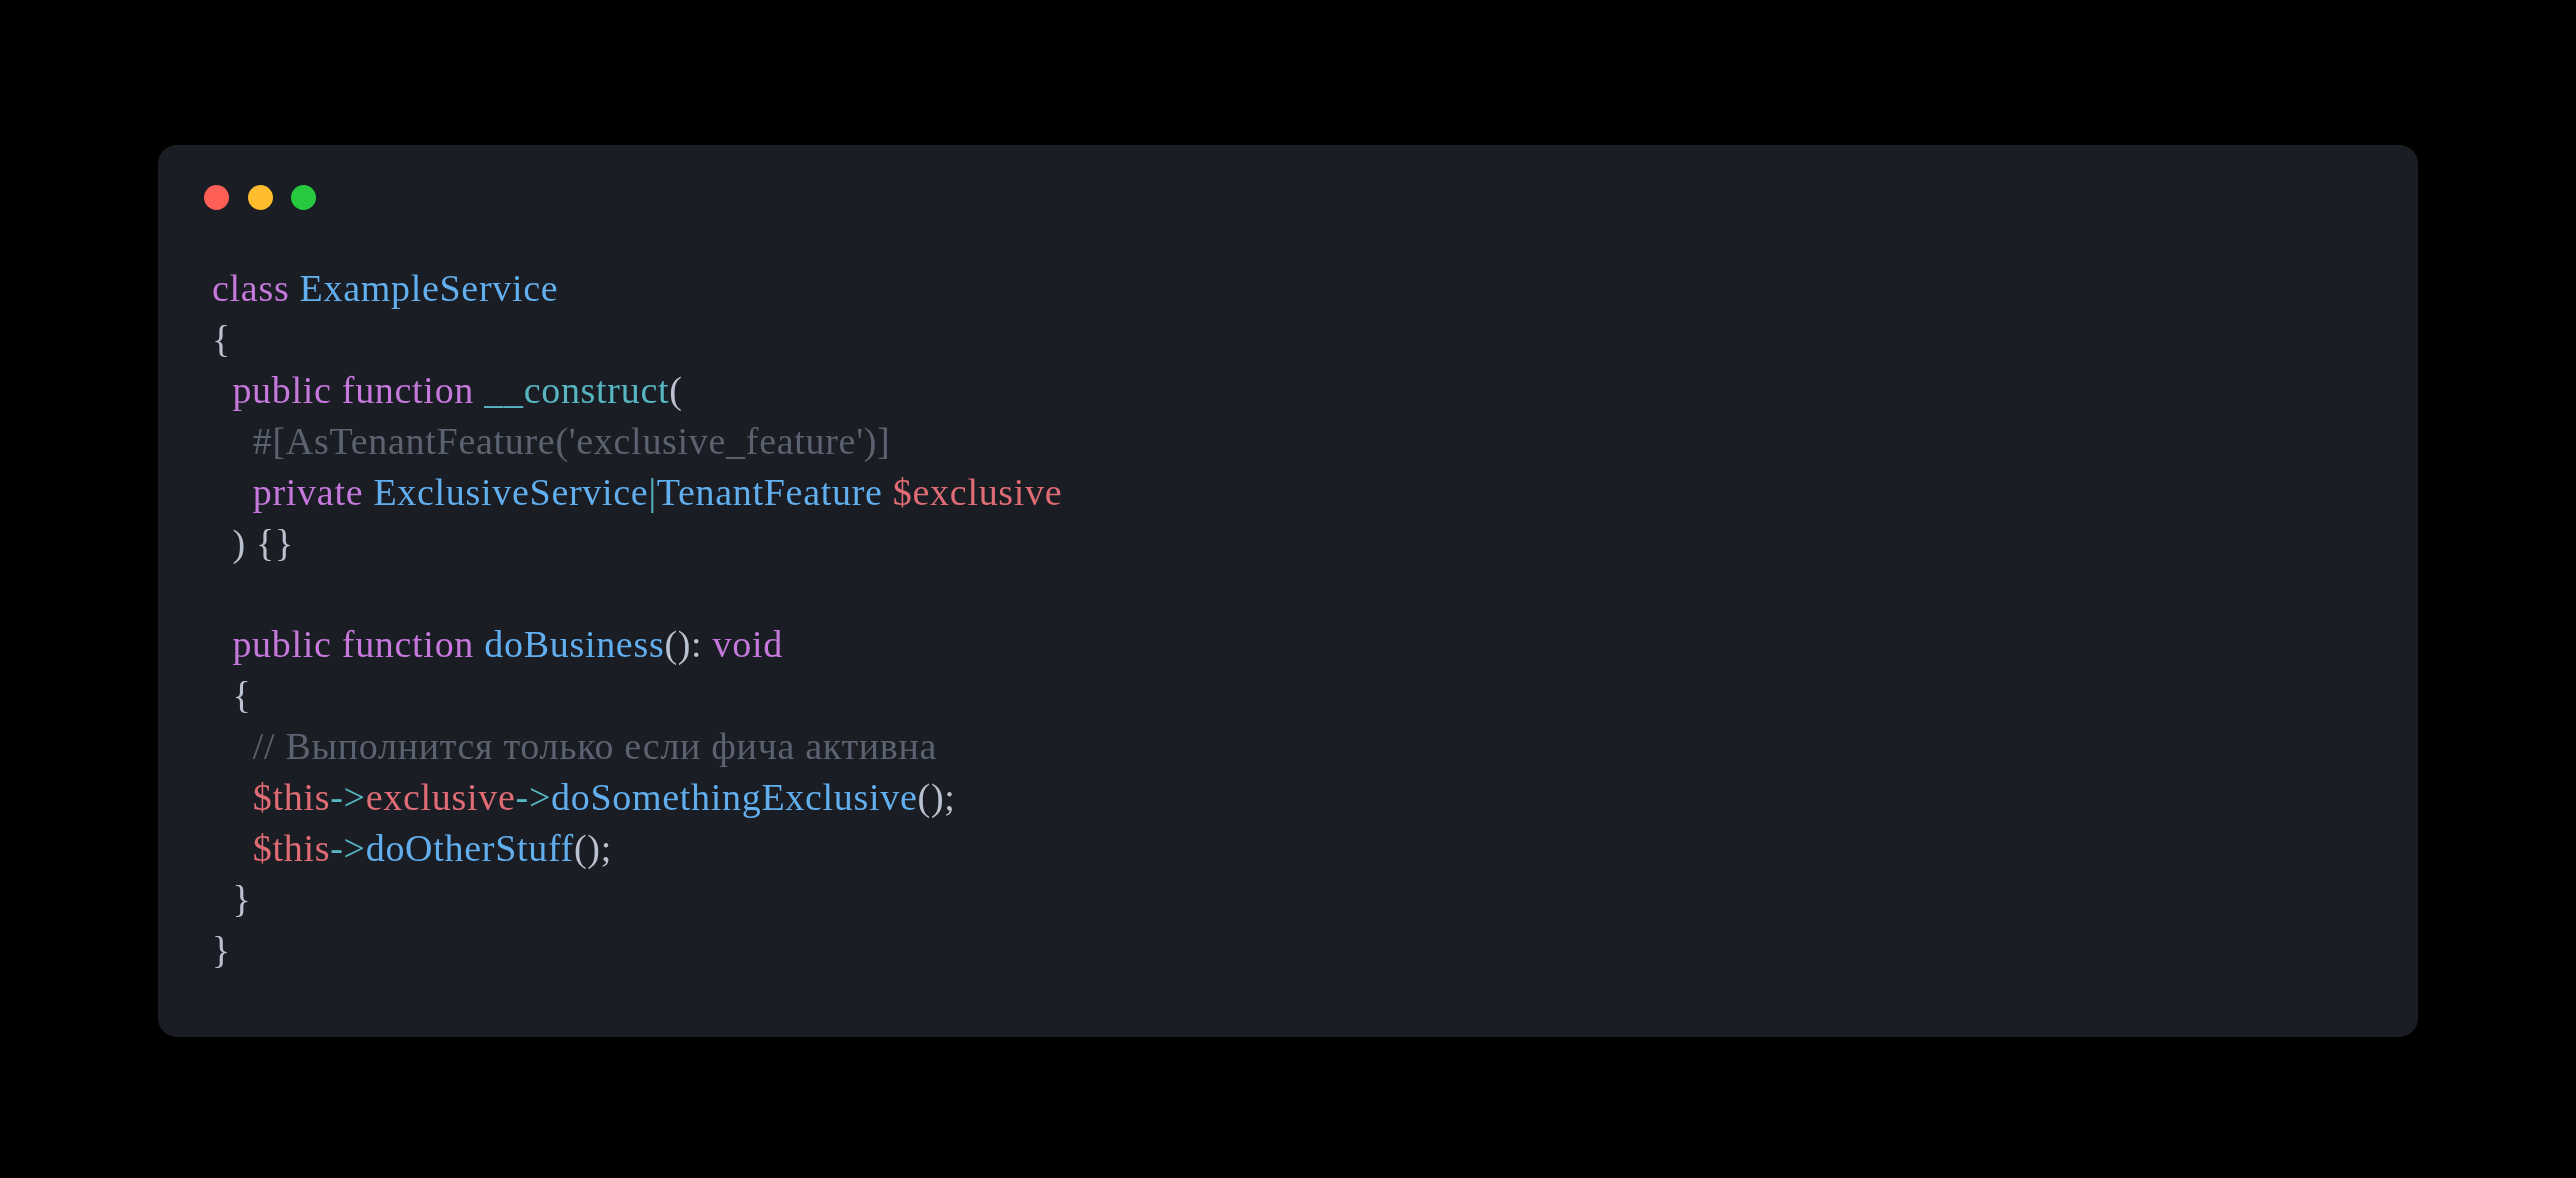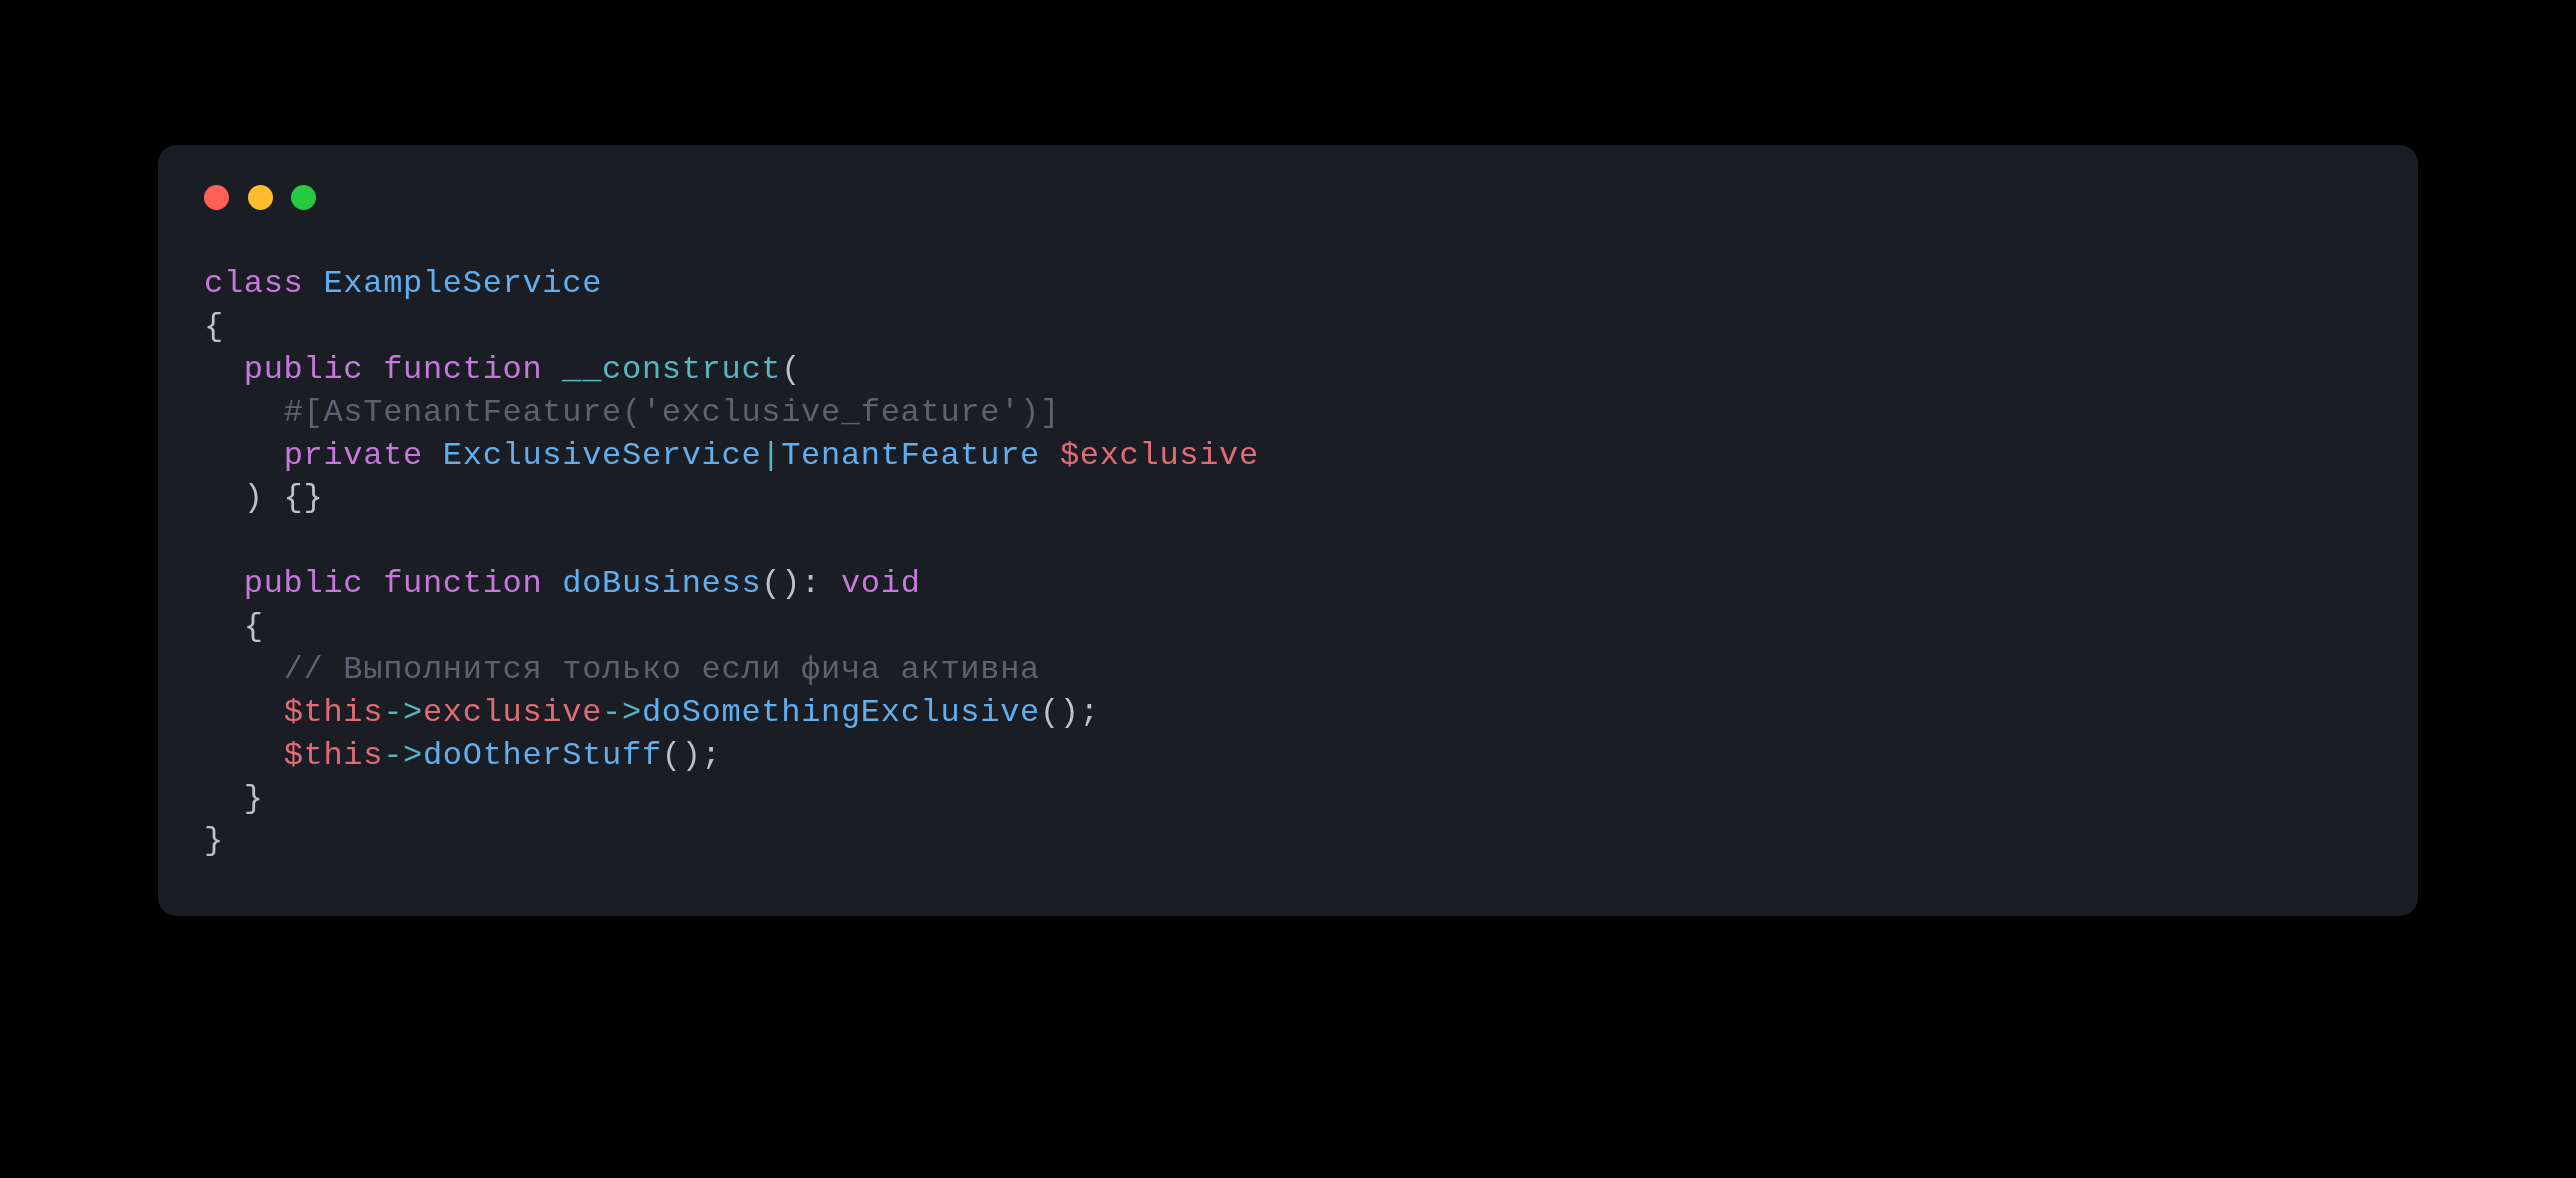--- a/index.html
+++ b/index.html
@@ -36,23 +36,23 @@
   .dot {
     width: 25px;
     height: 25px;
     border-radius: 50%;
   }
   .dot.red    { background: #ff5f56; }
   .dot.yellow { background: #ffbd2e; }
   .dot.green  { background: #27c93f; }
 
   pre.code {
-    margin: 0;
-    font-family: Liberation Mono, monospace;
-    font-size: 32px;
+    margin: 8px;
+    font-family: Liberation Serif, serif;
+    font-size: 38px;
     line-height: 1.34;
     letter-spacing: 0.7px;
     white-space: pre;
     color: #d8dee9;
   }
 
   
   .kw      { color: #c678dd; }   
   .cls     { color: #61afef; }   
   .fn      { color: #61afef; }   

